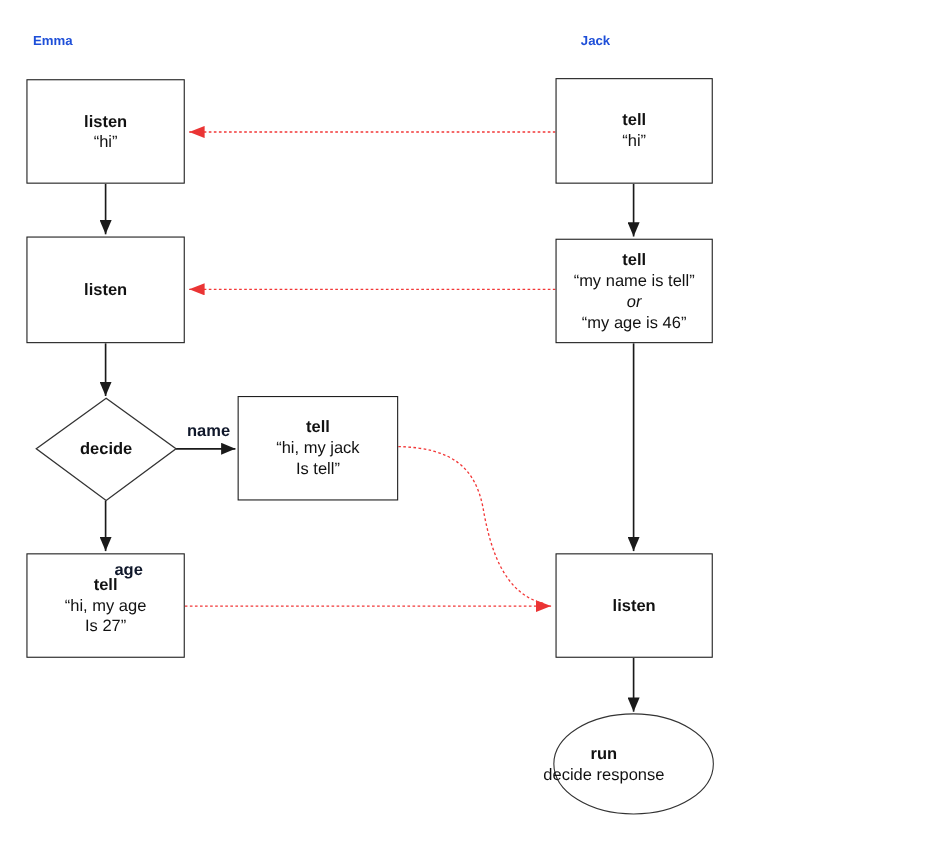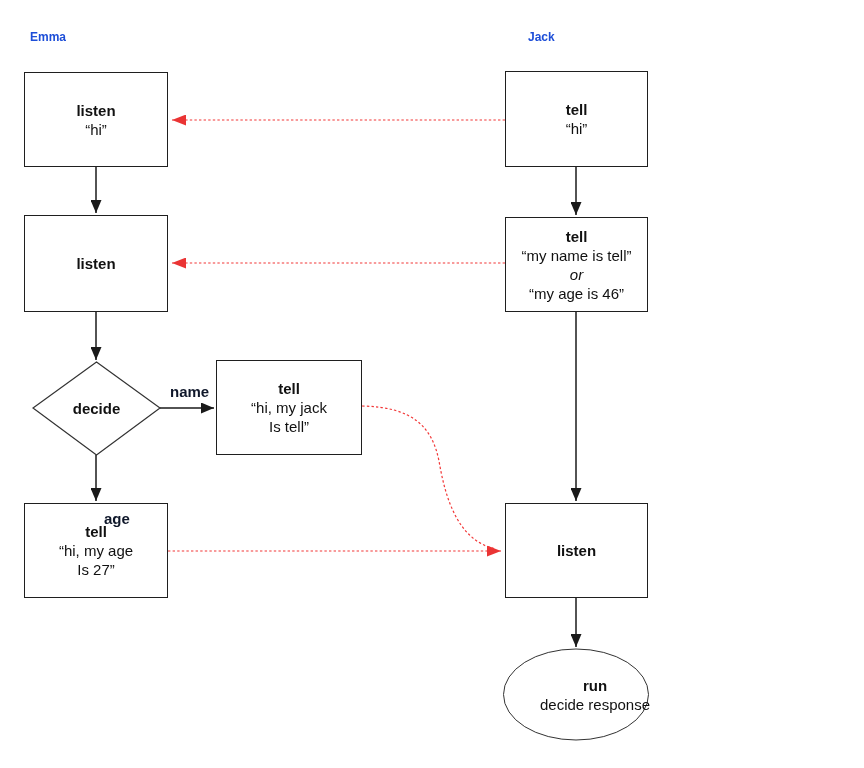--- a/index.html
+++ b/index.html
@@ -128,21 +128,21 @@
     <div class="ttl">tell</div>
     <div class="ln">“my name is tell”</div>
     <div class="ln italic">or</div>
     <div class="ln">“my age is 46”</div>
   </div>
 
   <div class="node box" style="left:505px; top:503px; width:143px; height:95px;">
     <div class="ttl">listen</div>
   </div>
 
-  <div class="node shape-text" style="left:522px; top:649px; width:146px; height:91px;">
+  <div class="node shape-text" style="left:476px; top:649px; width:146px; height:91px;">
     <div class="ttl">run</div>
     <div class="ln">decide response</div>
   </div>
 
   <div class="edge-label" style="left:170px; top:384px;">name</div>
   <div class="edge-label" style="left:104px; top:471px;margin-top:40px;">age</div>
 
 </div>
 
 </body></html>

